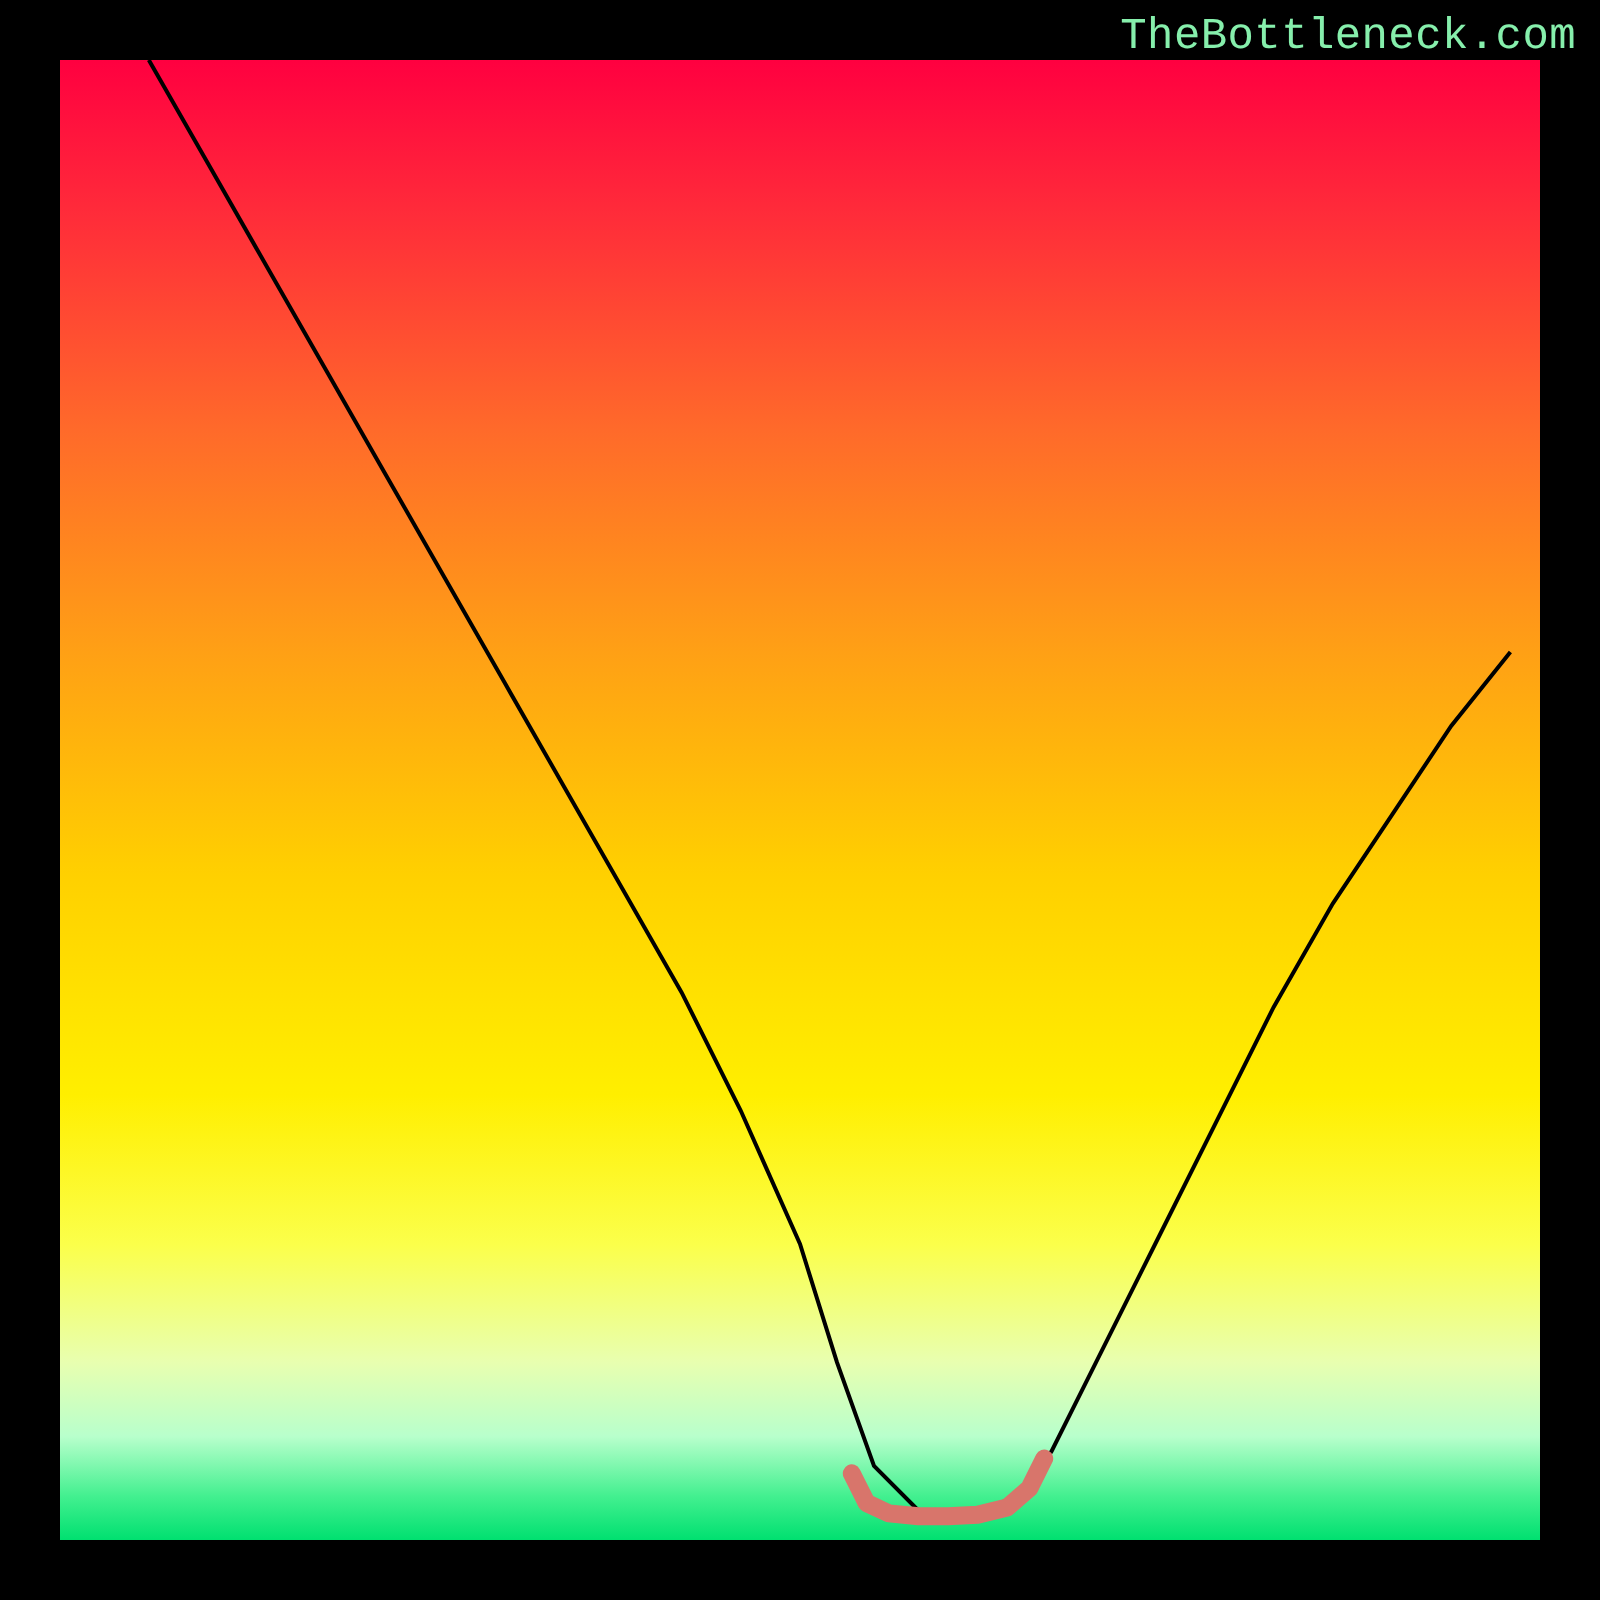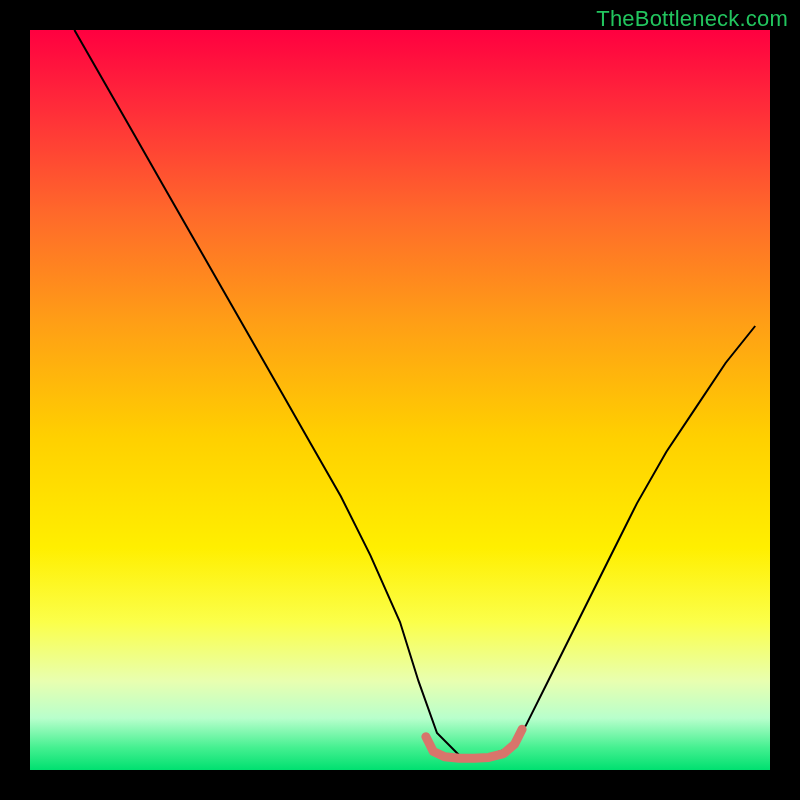--- a/index.html
+++ b/index.html
@@ -23,24 +23,25 @@
     position: absolute;
     left: 30px;
     top: 30px;
     width: 740px;
     height: 740px;
   }
   .watermark {
     position: absolute;
     top: 6px;
     right: 12px;
-    color: #22c55e;
+    color: #86efac;
     font-size: 22px;
     font-weight: 500;
     letter-spacing: 0.2px;
+    font-family: Liberation Mono, monospace;
   }
 </style>
 </head>
 <body>
 
 <div class="frame">
   <svg class="plot" viewBox="0 0 740 740" preserveAspectRatio="none">
     <defs>
       <linearGradient id="bg-grad" x1="0" y1="0" x2="0" y2="1">
           <stop offset="0%" stop-color="#ff0040"></stop>

